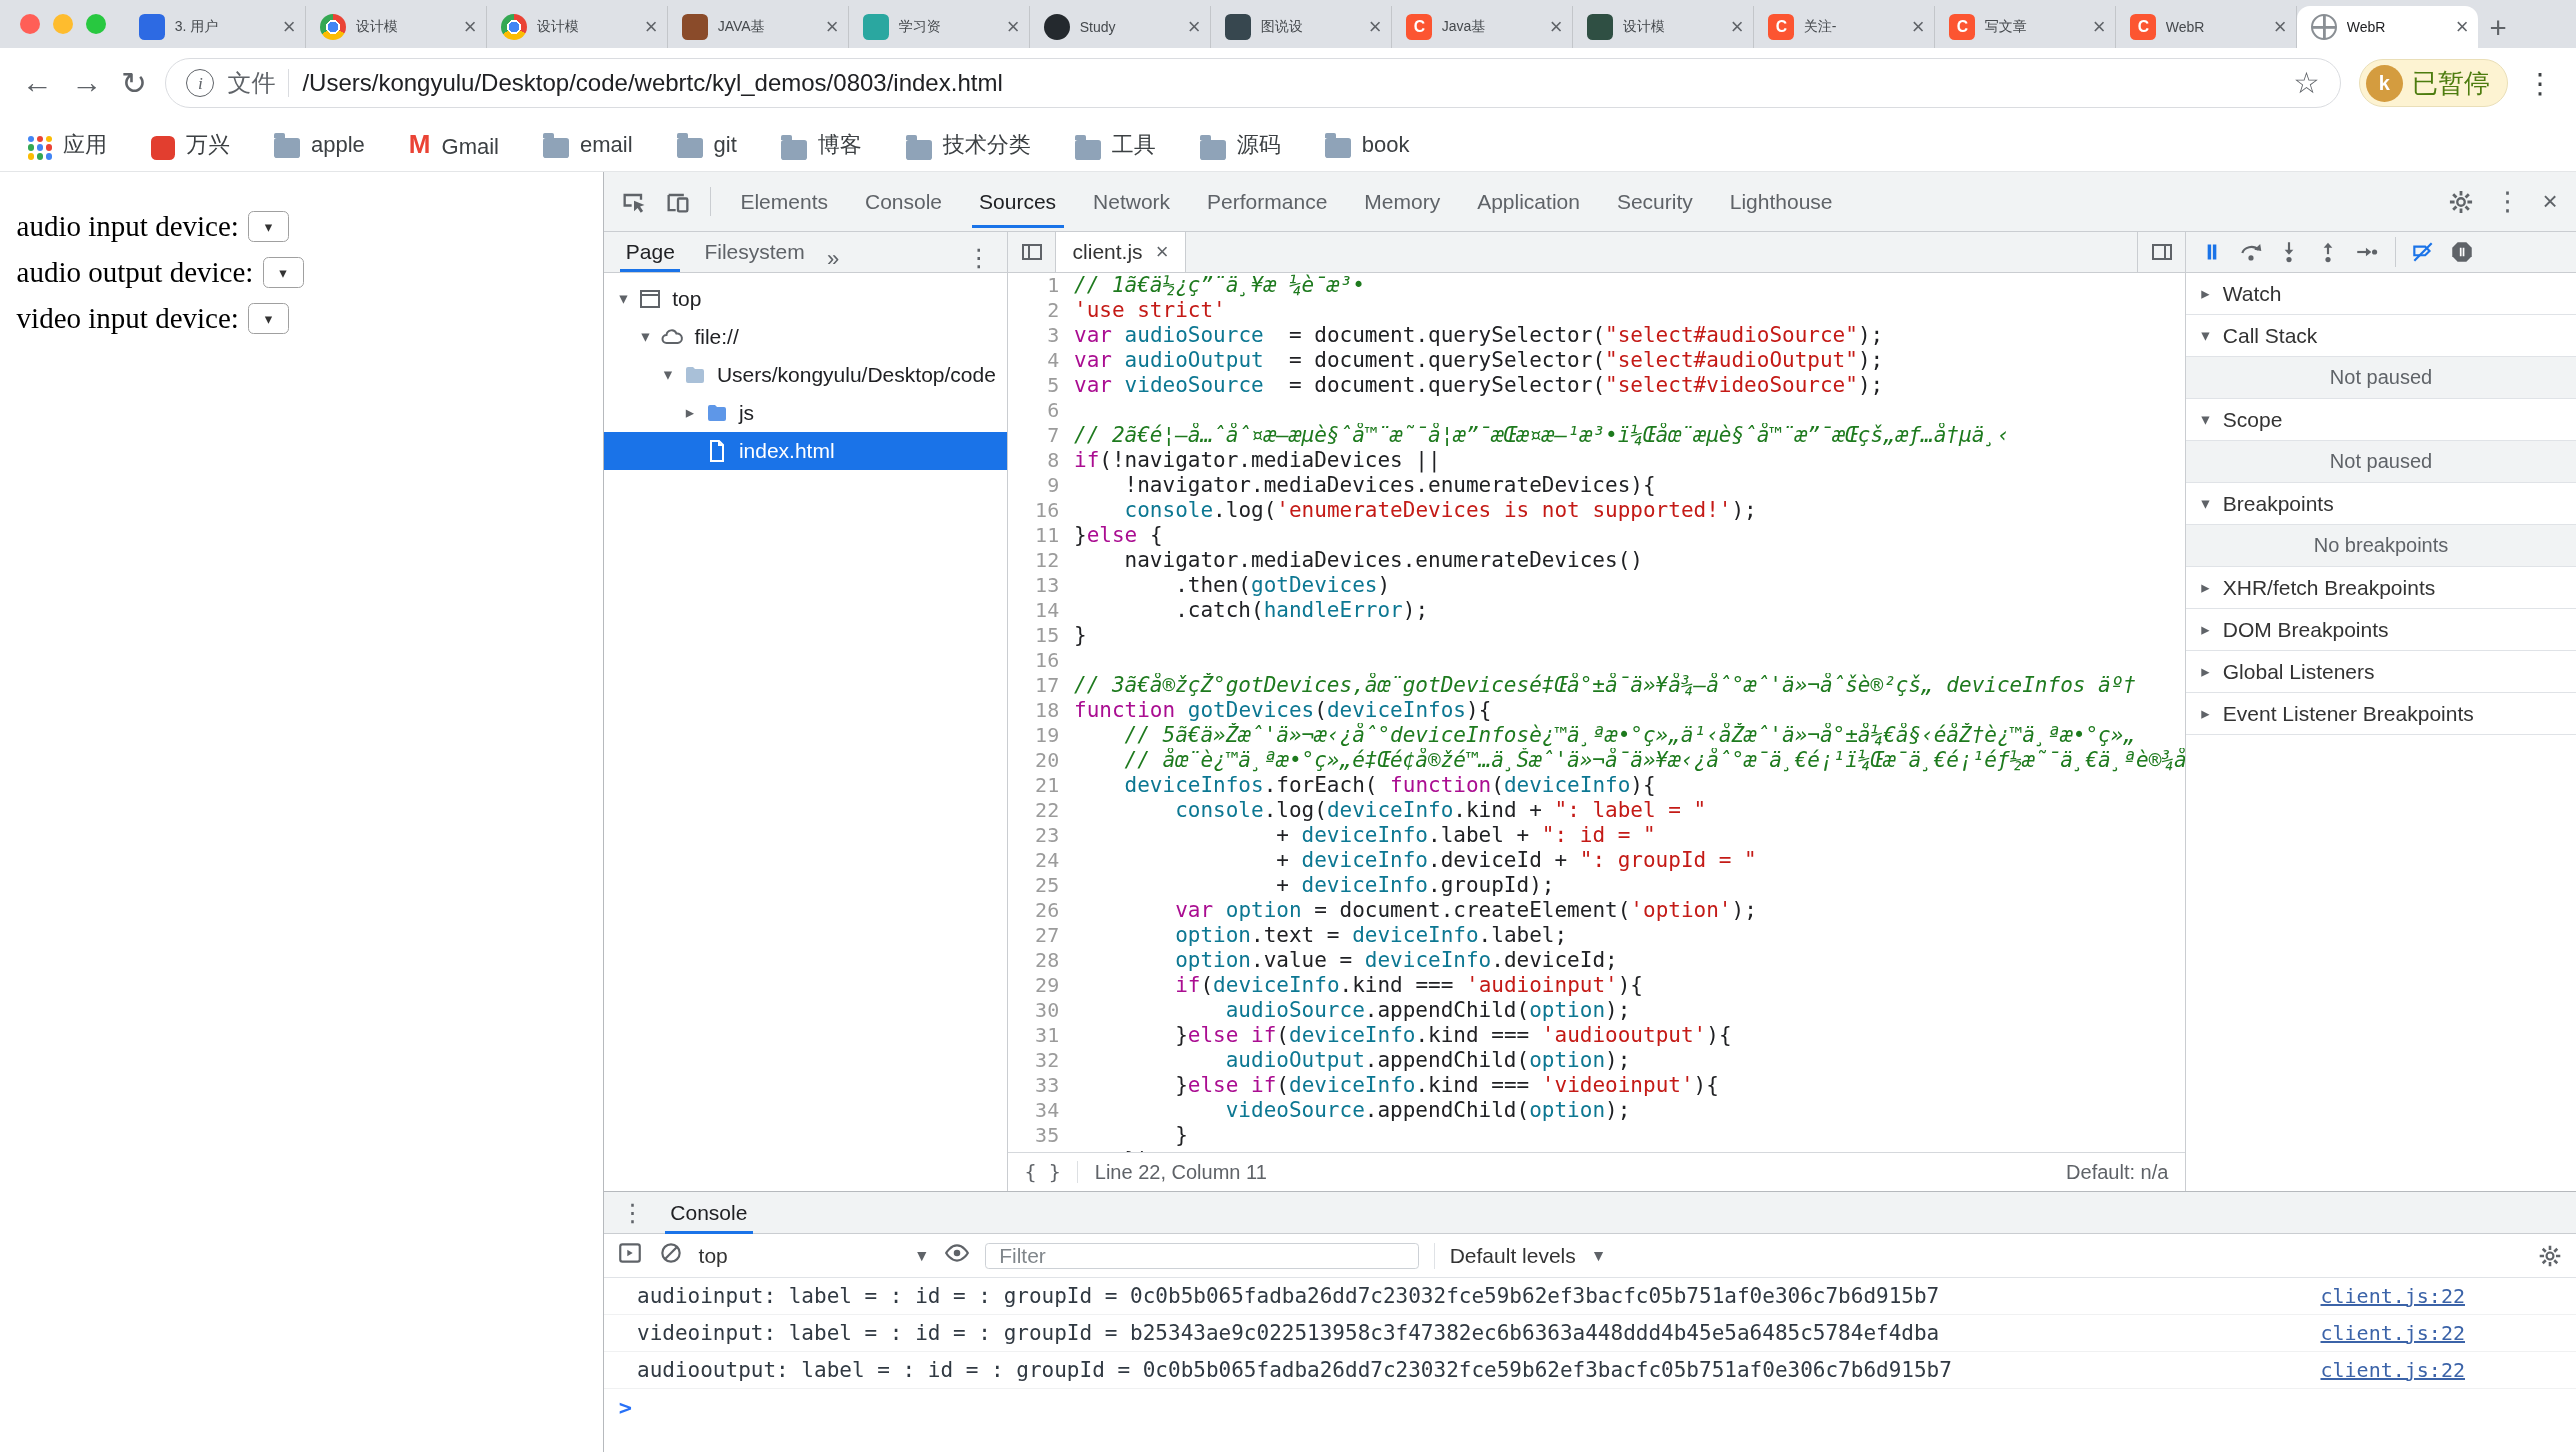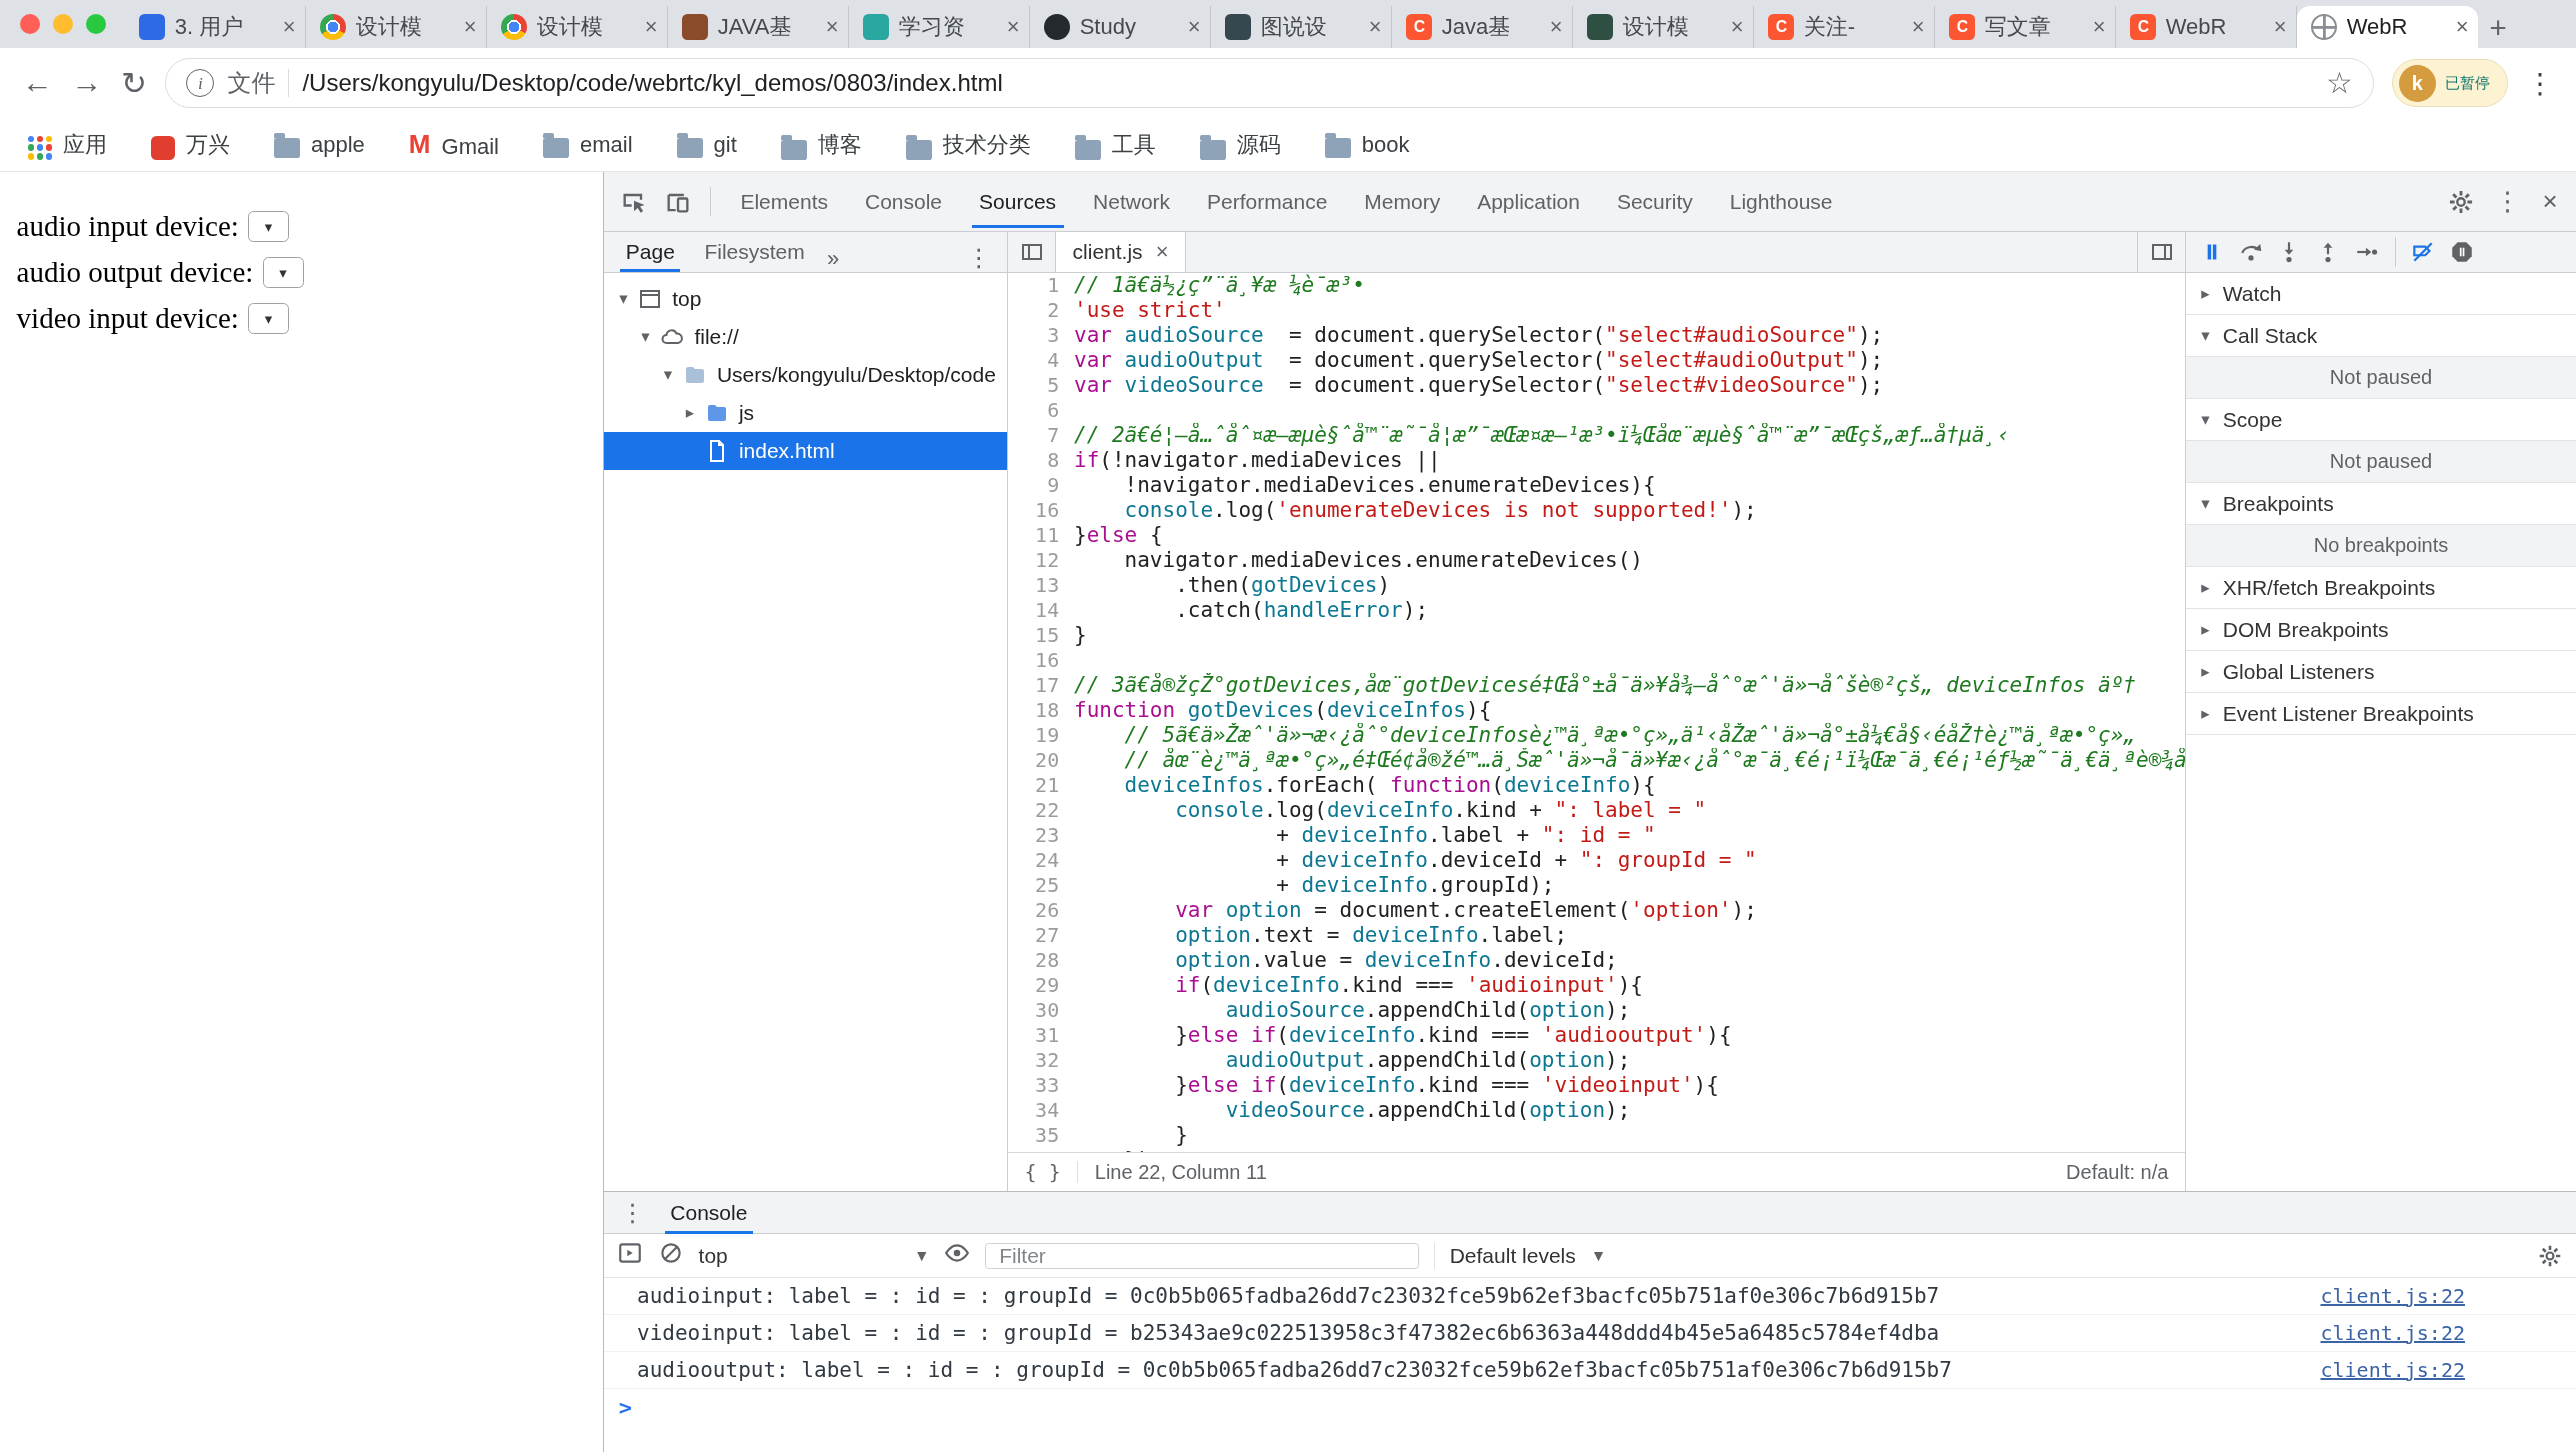--- a/index.html
+++ b/index.html
@@ -11,36 +11,36 @@
 .traffic{display:flex;gap:13px;align-items:center;height:48px;padding:0 18.5px 0 11px}
 .tl{width:20px;height:20px;border-radius:50%}
 .tl.r{background:#ff5f57}.tl.y{background:#febc2e}.tl.g{background:#28c840}
 .tabs{display:flex;height:42px;min-width:0}
 .tab{display:flex;align-items:center;gap:9.2px;width:181px;min-width:0;padding:0 9.2px 0 14.8px;height:42px;color:#45494d;border-right:0.9px solid #c3c6ca}
 .tab.active{background:#fff;border-radius:13px 13px 0 0;color:#202124;border-right:none}
 .fav{width:26px;height:26px;flex:none;display:flex;align-items:center;justify-content:center;border-radius:5.5px;font-size:15.7px;color:#fff;font-weight:bold}
 .fav.circle{border-radius:50%}
 .fav.chrome{border-radius:50%;background:radial-gradient(circle at center,#4285f4 0 30%,#fff 30% 38%,rgba(255,255,255,0) 38%),conic-gradient(#ea4335 0 33%,#fbbc04 33% 66%,#34a853 66% 100%)}
 .fav.globe{border:2.8px solid #8a8f94;border-radius:50%;background:linear-gradient(#8a8f94,#8a8f94) 50% 0/2.8px 100% no-repeat,linear-gradient(#8a8f94,#8a8f94) 0 50%/100% 2.8px no-repeat}
-.tab-title{flex:1;overflow:hidden;white-space:nowrap;font-size:22px}
+.tab-title{flex:1;overflow:hidden;white-space:nowrap;font-size:14px}
 .tab-x{color:#5f6368;font-size:22px;flex:none}
 .newtab{width:41px;height:41px;font-size:29.5px;color:#5f6368;display:flex;align-items:center;justify-content:center}
 
 
 .toolbar{height:70px;background:#fff;display:flex;align-items:center;gap:18.5px;padding:0 22px}
 .navic{font-size:31px;color:#5f6368}
 .omnibox{flex:1;height:50px;border:0.9px solid #dadce0;border-radius:25px;display:flex;align-items:center;gap:13px;padding:0 20px;min-width:0}
 .info-i{width:28px;height:28px;border:1.8px solid #5f6368;border-radius:50%;color:#5f6368;font-size:17.5px;display:flex;align-items:center;justify-content:center;font-family:"Liberation Serif",serif;font-style:italic;flex:none}
 .scheme{color:#5f6368;font-size:24px;flex:none}
 .osep{width:0.9px;height:28px;background:#dadce0;flex:none}
 .url{flex:1;font-size:24px;color:#202124;white-space:nowrap;overflow:hidden}
 .star{font-size:29.5px;color:#5f6368;flex:none}
 .chip{height:48px;border:0.9px solid #eadfb8;background:#fdf3d2;border-radius:24px;display:flex;align-items:center;gap:9.2px;padding:0 16.6px 0 5.5px}
 .avatar{width:37px;height:37px;border-radius:50%;background:#d49c3f;color:#fff;display:flex;align-items:center;justify-content:center;font-size:20px;font-weight:bold}
-.chip-label{font-size:15px;color:#0f766e}
+.chip-label{font-size:26px;color:#4d7c0f}
 .kebab{font-size:28px;color:#3c4043}
 
 
 .bm{height:54px;background:#fff;display:flex;align-items:center;gap:44px;padding:0 28px;border-bottom:0.9px solid #e4e6e8}
 .bm-item{display:flex;align-items:flex-end;gap:11px;color:#3c4043;font-size:22px;white-space:nowrap}
 .bm-folder{width:26px;height:20px;background:#8fa3b8;border-radius:2.8px;position:relative;flex:none}
 .bm-folder:before{content:"";position:absolute;top:-4.6px;left:0;width:11px;height:5.5px;background:#8fa3b8;border-radius:1.8px 1.8px 0 0}
 .apps-grid{width:24px;height:24px;display:grid;grid-template-columns:repeat(3,1fr);gap:2.8px;flex:none}
 .apps-grid i{border-radius:50%}
 .apps-grid i:nth-child(4n+1){background:#4285f4}

